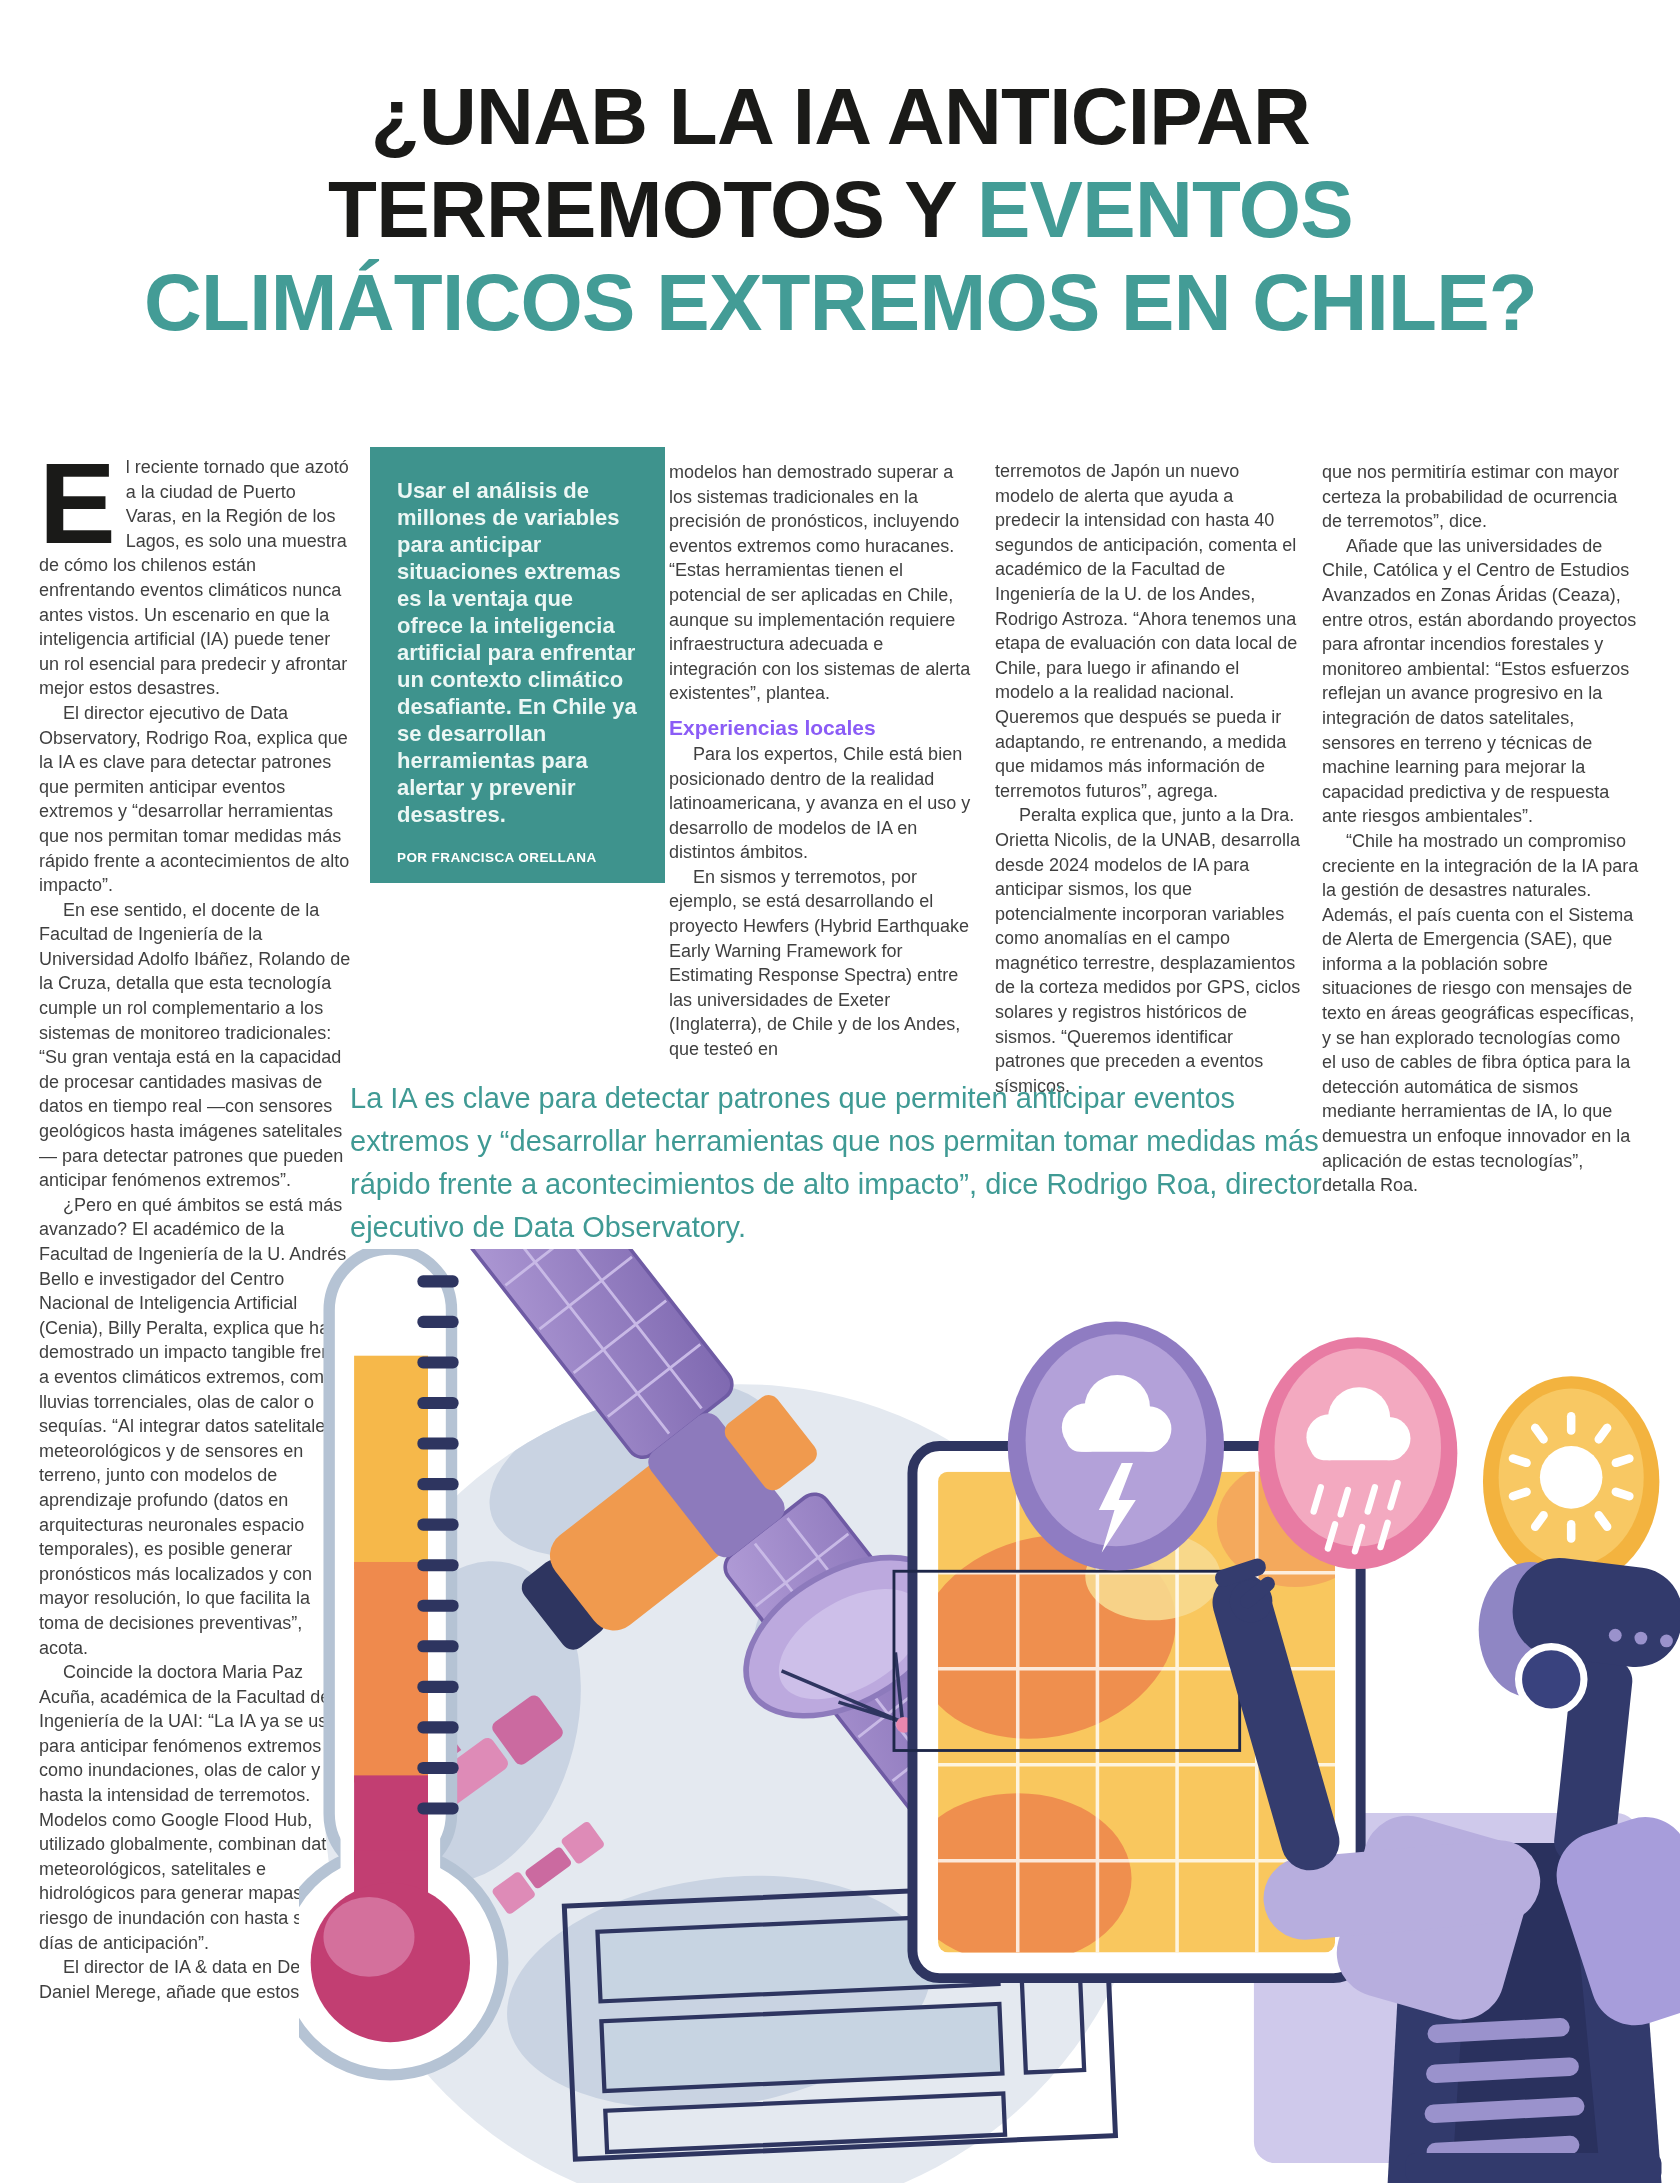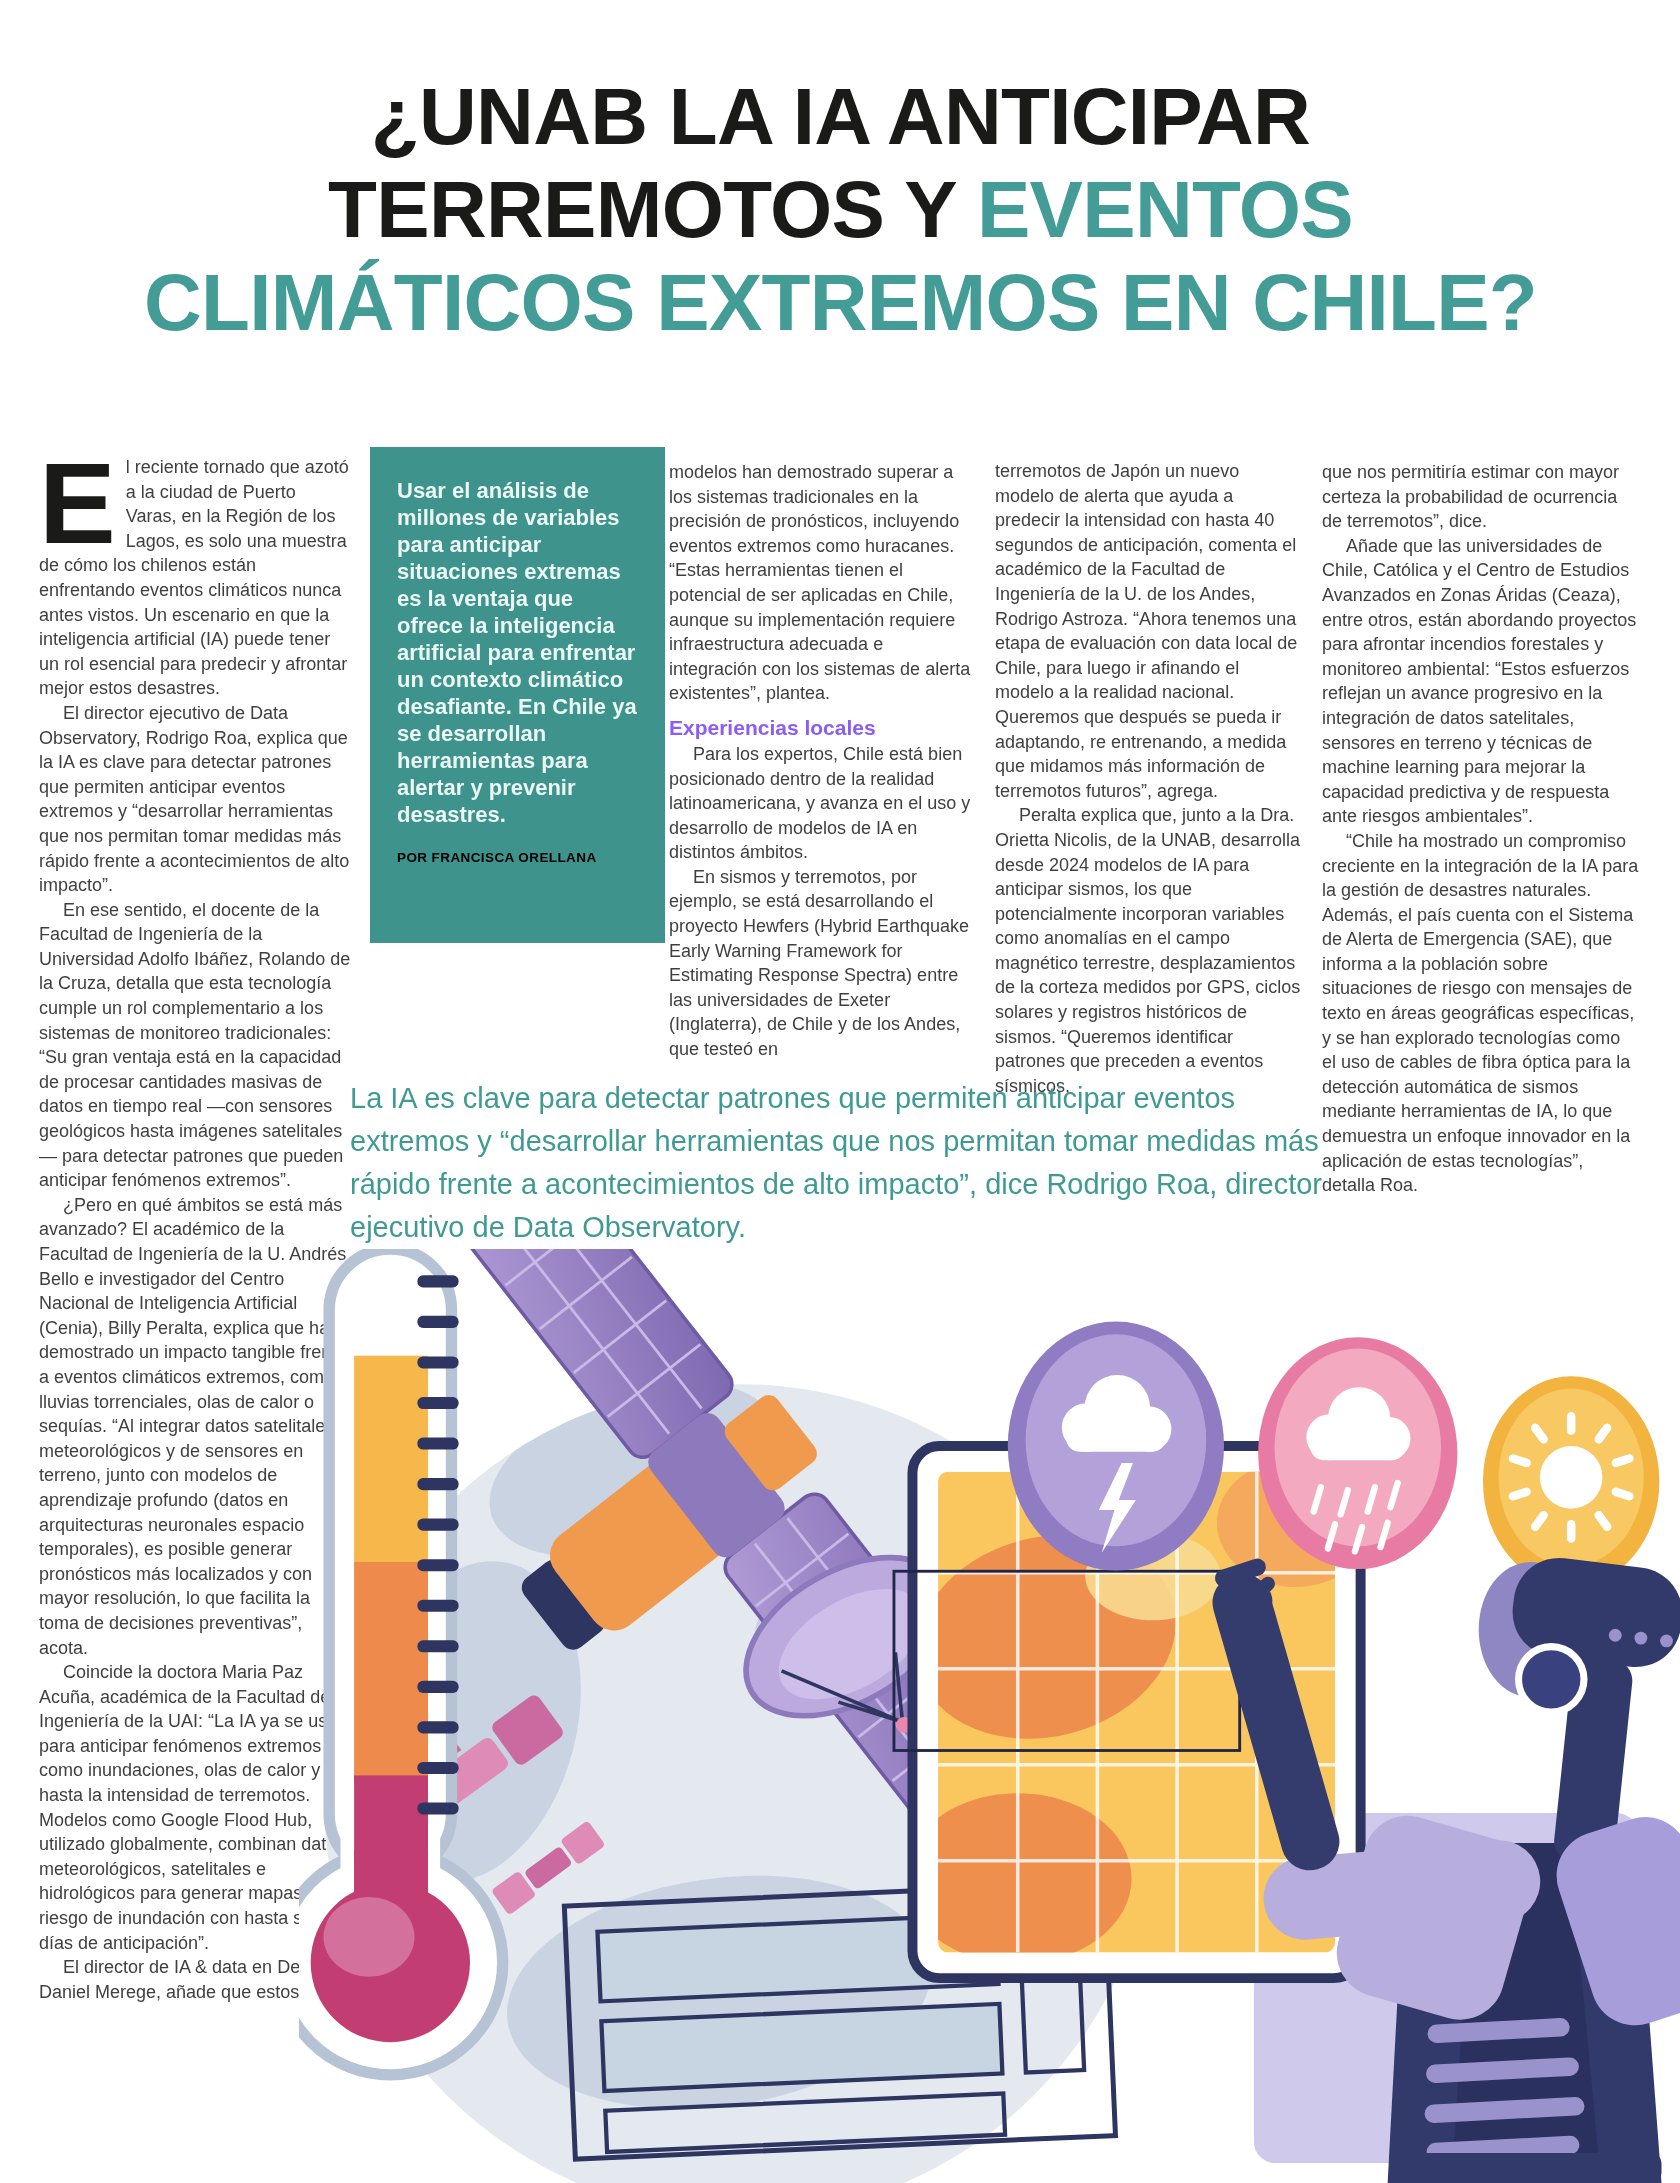--- a/index.html
+++ b/index.html
@@ -24,25 +24,25 @@
   .col-1 { left:39px;  top:455px; width:312px; }
   .col-3 { left:669px; top:460px; width:307px; }
   .col-4 { left:995px; top:459px; width:306px; }
   .col-5 { left:1322px; top:460px; width:317px; }
   .dropcap {
     float:left; font-size:115px; line-height:85px; font-weight:700; color:#1a1a18;
     margin:5.7px 10px 0 0;
   }
   .subhead { font-weight:700; color:#8b5cf6; font-size:21px; margin:10px 0 1.4px 0 !important; }
   .callout {
-    position:absolute; left:370px; top:447px; width:295px; height:496px;
+    position:absolute; left:370px; top:447px; width:295px; height:436px;
     background:#3e938d; padding:30px 27px; color:#ecf7f5;
     font-size:22px; line-height:27px; font-weight:700;
   }
-  .callout .byline { margin-top:15.7px; font-size:13.5px; letter-spacing:0.4px; color:#000000; }
+  .callout .byline { margin-top:15.7px; font-size:13.5px; letter-spacing:0.4px; color:#ffffff; }
   .pullquote {
     position:absolute; left:350px; top:1077px; width:974px;
     color:#3f9a94; font-size:29px; line-height:43px; font-weight:400;
   }
   .illus { position:absolute; left:299px; top:1249px; }
 </style>
 </head>
 <body>
 
 <div class="page">

